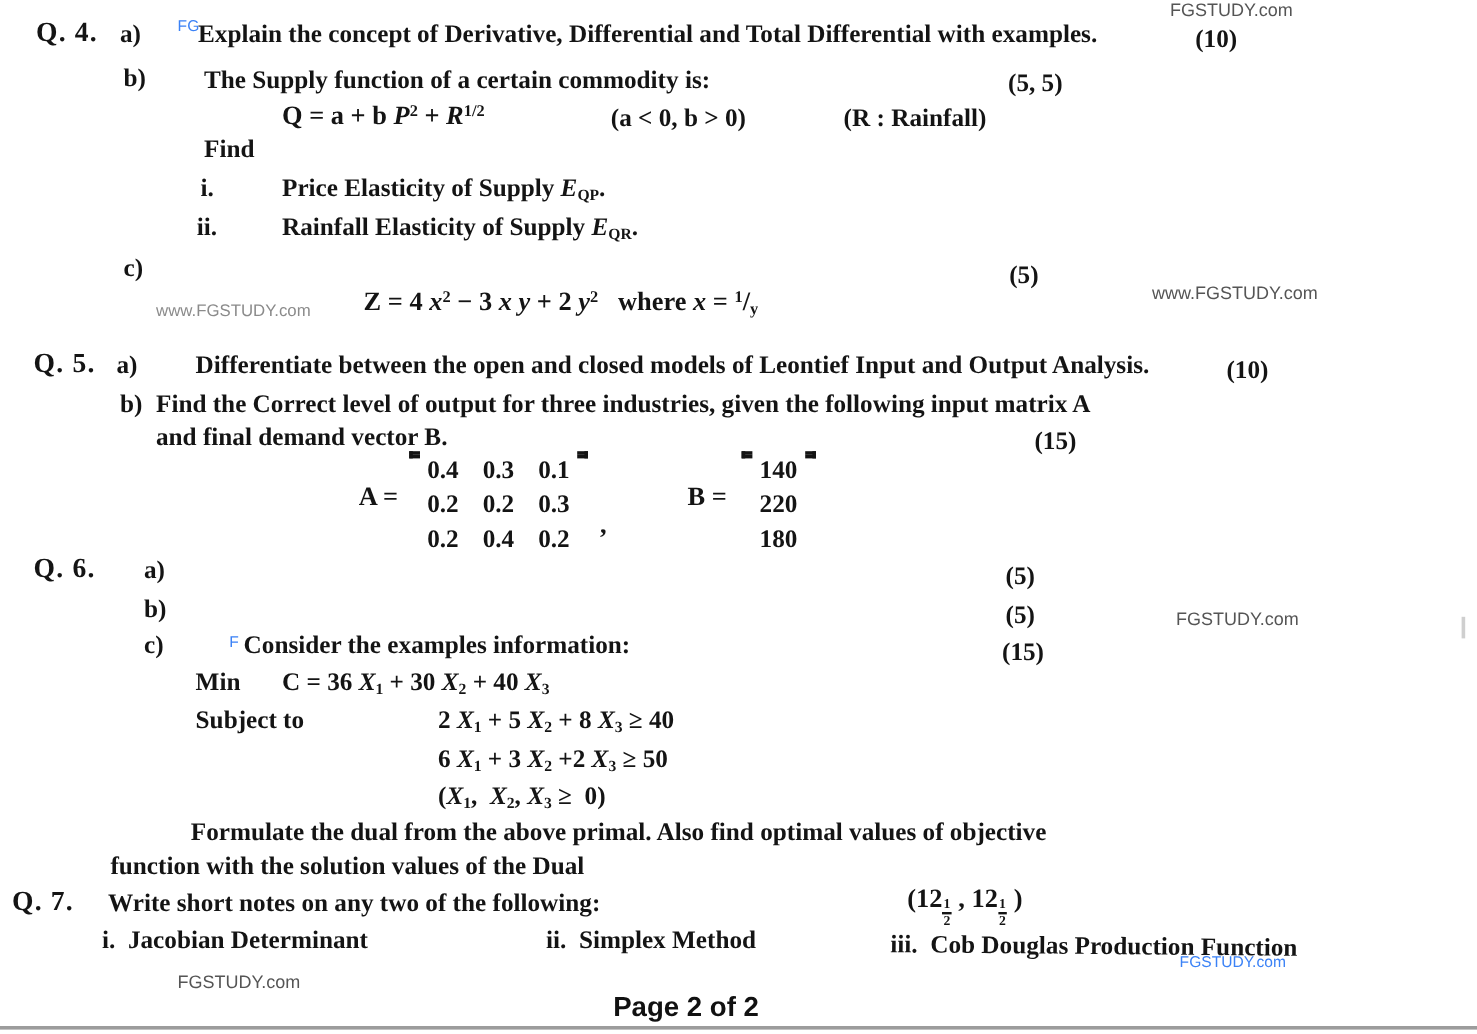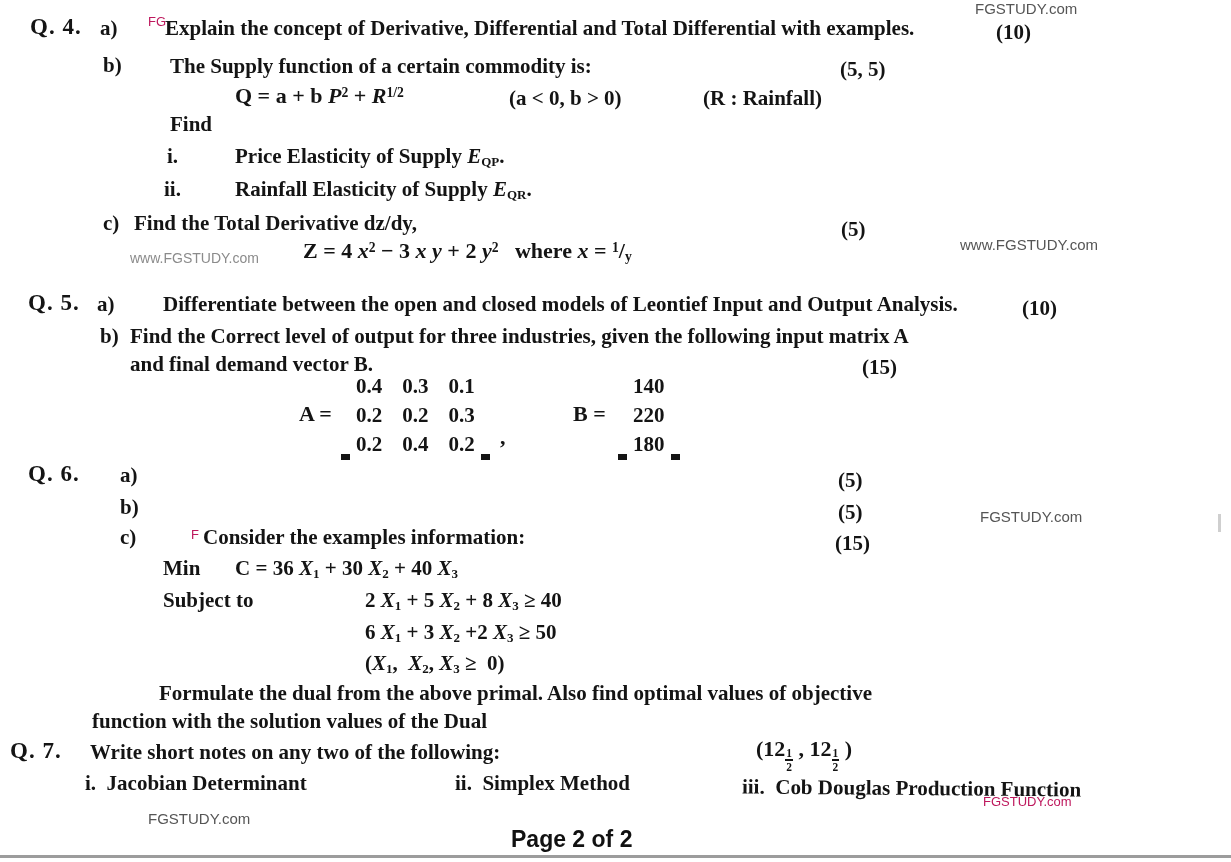--- a/index.html
+++ b/index.html
@@ -6,28 +6,28 @@
   *{box-sizing:border-box}
   html,body{margin:0;padding:0;background:#d9d9d9}
   .page{position:relative;width:1231px;height:862px;background:#ffffff;overflow:hidden;
         font-family:"Liberation Serif",serif;color:#141414}
   .t{position:absolute;white-space:pre;font-weight:700;font-size:21px;line-height:1.15;color:#141414}
   .big{font-size:22px}
   .qno{font-size:23px;letter-spacing:1px}
   .wm{position:absolute;white-space:pre;font-family:"Liberation Sans",sans-serif;
       font-weight:400;color:#8b8b8b;font-size:14px}
   .wm.dark{color:#555}
-  .wm.faint{color:#be185d}
+  .wm.faint{color:#3b82f6}
   .math i{font-style:italic}
   sup{font-size:0.62em;vertical-align:0.45em;line-height:0}
   sub{font-size:0.62em;vertical-align:-0.25em;line-height:0;}
   .frac{display:inline-flex;flex-direction:column;align-items:center;font-size:0.52em;
         line-height:1.05;vertical-align:-0.1em;font-weight:700}
   .frac .fn{border-bottom:2px solid #141414;padding:0 1px}
-  .mat{position:absolute;display:flex;align-items:flex-end;height:84px}
+  .mat{position:absolute;display:flex;align-items:flex-start;height:84px}
   .mat .br{width:9px}
   .mat .br.l{border-left:3px solid #141414;border-top:3px solid #141414;border-bottom:3px solid #141414}
   .mat .br.r{border-right:3px solid #141414;border-top:3px solid #141414;border-bottom:3px solid #141414}
   .mat .cells{display:grid;align-content:space-between;padding:3px 6px;font-weight:700;font-size:21px}
   .g3{grid-template-columns:repeat(3,1fr);column-gap:20px;row-gap:4px}
   .g1{grid-template-columns:1fr;row-gap:4px;justify-items:center}
   .rule{position:absolute;left:0;top:855px;width:1231px;height:3px;background:#9c9c9c}
   .artifact{position:absolute;background:#cfcfcf}
   .tilt{transform:rotate(0.5deg)}
 </style>
@@ -54,21 +54,20 @@
 
   <div class="t" style="left:170px;top:112px">Find</div>
 
   <div class="t" style="left:167px;top:144px">i.</div>
   <div class="t math" style="left:235px;top:144px"><span>Price Elasticity of Supply </span><i>E</i><sub>QP</sub><span>.</span></div>
 
   <div class="t" style="left:164px;top:177px">ii.</div>
   <div class="t math" style="left:235px;top:177px"><span>Rainfall Elasticity of Supply </span><i>E</i><sub>QR</sub><span>.</span></div>
 
   <div class="t" style="left:103px;top:211px">c)</div>
-  <div class="t" style="left:134px;top:211px">Find the Total Derivative dz/dy,</div>
   <div class="t" style="left:841px;top:217px">(5)</div>
 
   <div class="wm" style="left:130px;top:250px">www.FGSTUDY.com</div>
   <div class="t big math" style="left:303px;top:238px"><span>Z = 4 </span><i>x</i><sup>2</sup><span> − 3 </span><i>x</i><span> </span><i>y</i><span> + 2 </span><i>y</i><sup>2</sup><span>   where </span><i>x</i><span> = </span><sup>1</sup><span>/</span><sub>y</sub></div>
   <div class="wm dark" style="left:960px;top:236px;font-size:15px">www.FGSTUDY.com</div>
 
   <div class="t qno" style="left:28px;top:290px">Q. 5.</div>
   <div class="t" style="left:97px;top:292px">a)</div>
   <div class="t" style="left:163px;top:292px">Differentiate between the open and closed models of Leontief Input and Output Analysis.</div>
   <div class="t" style="left:1022px;top:296px">(10)</div>

